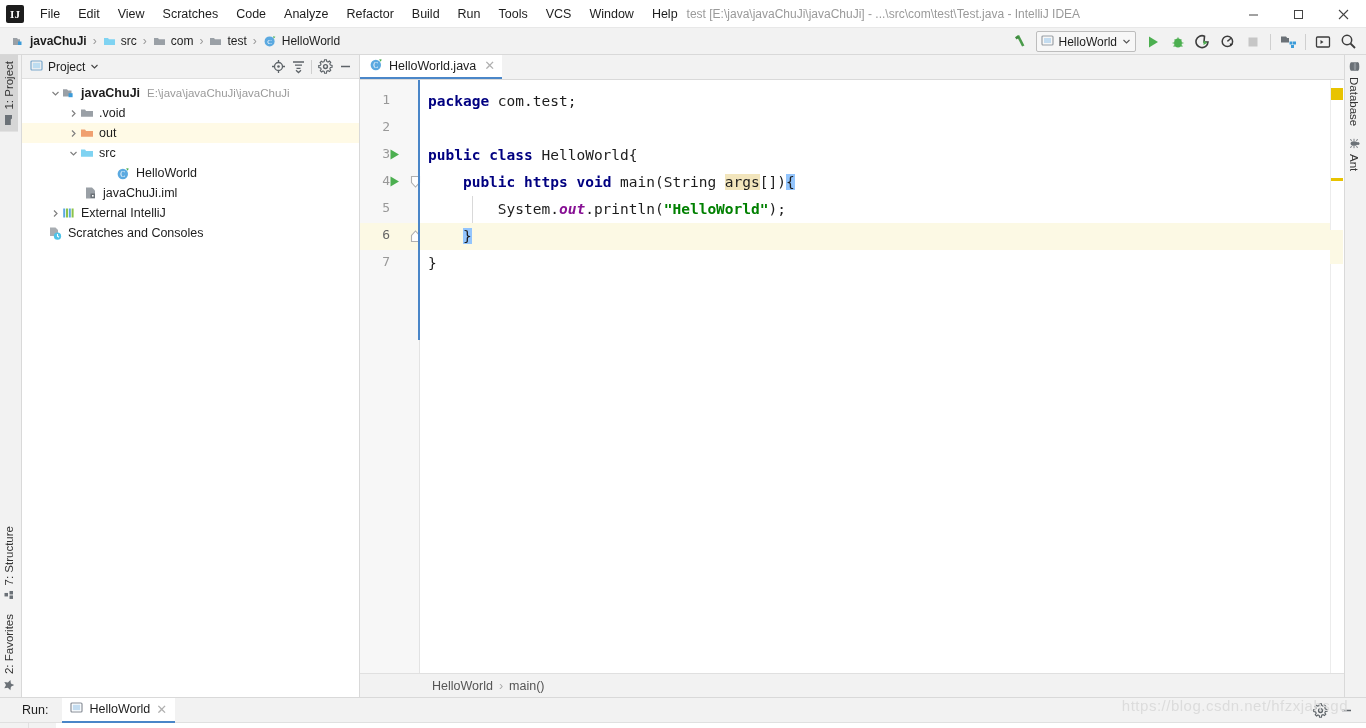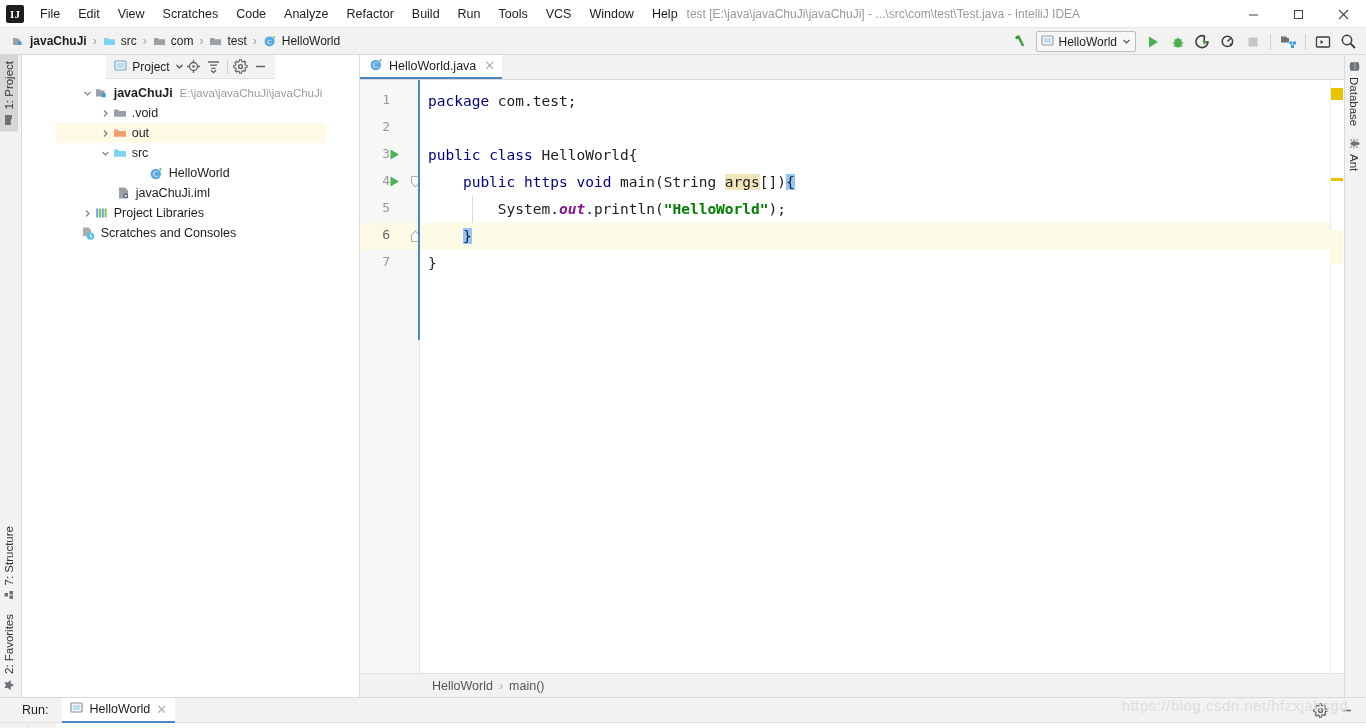--- a/index.html
+++ b/index.html
@@ -66,21 +66,21 @@
     padding:6px 3px; font-size:11.5px; color:#333; display:flex; align-items:center; gap:5px;
     cursor:default; white-space:nowrap;
   }
   .vtab.active { background:#d6d6d6; }
   .vtab.flip { transform: rotate(180deg); }
   .vtab .vi { transform: rotate(90deg); display:inline-flex; }
   .vtab.flip .vi { transform: rotate(-90deg); }
 
   
   #leftpane { width:338px; background:#ffffff; display:flex; flex-direction:column;
-              border-right:1px solid #d9d9d9;align-items:center; }
+              border-right:1px solid #d9d9d9; }
   .panel-head {
     height:24px; background:#f2f2f2; display:flex; align-items:center;
     padding:0 4px 0 8px; border-bottom:1px solid #e0e0e0;
   }
   .panel-title { font-size:12px; display:flex; align-items:center; gap:5px; }
   .panel-head .spacer { flex:1; }
   .ph-btn { width:20px; height:20px; display:flex; align-items:center; justify-content:center; border-radius:2px; }
   .vsep { width:1px; height:14px; background:#cfcfcf; margin:0 3px; }
 
   #tree { flex:1; padding-top:4px; overflow:hidden; position:relative; }
@@ -115,21 +115,21 @@
   .grun { position:absolute; left:28px; top:6px; }
   .gfold { position:absolute; left:50px; top:6px; }
   .gutter-bar { position:absolute; left:59px; top:0; bottom:0; width:1px; background:#e3e3e3; }
 
   #codearea { flex:1; position:relative; padding-top:8px; overflow:hidden; }
   .cline {
     height:27px; line-height:27px; font-family:"DejaVu Sans Mono","Liberation Mono",monospace;
     font-size:14.5px; white-space:pre; padding-left:8px; position:relative;
   }
   .cline.cur { background:#fcf9e4; }
-  .kw { color:#000080; font-weight:normal; }
+  .kw { color:#000080; font-weight:bold; }
   .str { color:#008000; font-weight:bold; }
   .fld { color:#871094; font-style:italic; font-weight:bold; }
   .hl-ident { background:#f2e5bc; }
   .hl-brace { background:#93c5fd; }
   .indent-guide { position:absolute; left:0; top:0; bottom:0; width:1px; background:#d9d9d9; }
 
   
   .changebar { position:absolute; width:2px; background:#4a86c8; left:58px; }
 
   
@@ -533,21 +533,21 @@
             </svg>
         </span>
         <span class="ti">
           <svg width="14" height="14" viewBox="0 0 14 14">
               <rect x="1.2" y="2.5" width="2" height="9" fill="#5ba9e0"></rect>
               <rect x="4" y="2.5" width="2" height="9" fill="#8bc34a"></rect>
               <rect x="6.8" y="2.5" width="2" height="9" fill="#5ba9e0"></rect>
               <rect x="9.6" y="2.5" width="2" height="9" fill="#8bc34a"></rect>
             </svg>
         </span>
-        <span>Project Libraries</span>
+        <span>External IntelliJ</span>
       </div>
 
       <div class="trow" style="padding-left:26px">
         <span class="ti">
           <svg width="15" height="15" viewBox="0 0 15 15">
               <path d="M2 1.5h5.5l2.5 2.5v6H2z" fill="#a8adb2"></path>
               <circle cx="9.5" cy="10.2" r="3.6" fill="#4fc3e8"></circle>
               <path d="M9.5 8.1v2.2l1.5.9" stroke="#fff" stroke-width="1.1" fill="none"></path>
             </svg>
         </span>

